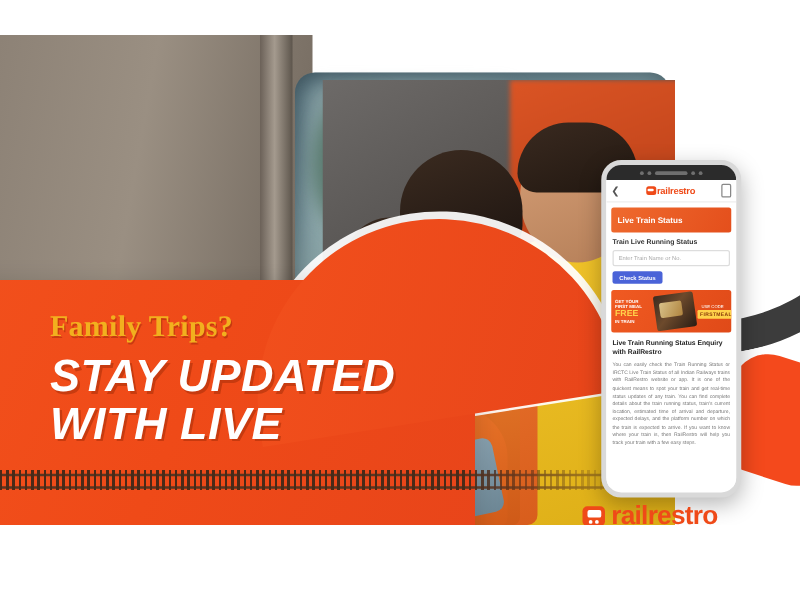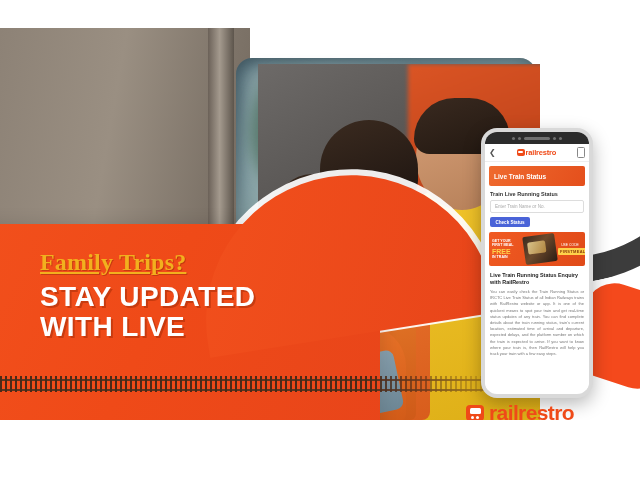--- a/index.html
+++ b/index.html
@@ -106,24 +106,24 @@
   .panel-arc{position:absolute;left:196px;top:148px;width:290px;height:160px;z-index:9;
     background:linear-gradient(115deg,#f2501c,#e8451a);
     border-radius:150px 150px 0 0;transform:rotate(-9deg);}
   .panel-arc-edge{position:absolute;left:190px;top:142px;width:302px;height:168px;z-index:8;
     border-radius:155px 155px 0 0;transform:rotate(-9deg);
     background:rgba(255,255,255,.92);}
 
   .headline-wrap{position:absolute;left:40px;top:222px;z-index:12;width:330px;}
   .kicker{font-family:"Liberation Serif",serif;font-weight:bold;font-size:24px;color:#f2b01e;
     letter-spacing:.2px;line-height:1;margin:0 0 8px 0;
-    text-shadow:1px 1px 0 rgba(120,30,0,.35);text-decoration:underline;}
-  .headline{font-family:"Liberation Sans",sans-serif;font-weight:bold;font-size:28px;color:#ffffff;
+    text-shadow:1px 1px 0 rgba(120,30,0,.35);}
+  .headline{font-family:"Liberation Sans",sans-serif;font-weight:bold;font-size:36px;color:#ffffff;
     line-height:1.06;letter-spacing:.4px;margin:0;text-transform:uppercase;
-    text-shadow:2px 2px 0 rgba(150,40,5,.45);}
+    text-shadow:2px 2px 0 rgba(150,40,5,.45);font-style:italic;}
   .headline span{display:block;}
 
   
   .track{position:absolute;left:0;top:348px;width:560px;height:16px;z-index:13;
     background:repeating-linear-gradient(90deg,#4a2a18 0 2px,transparent 2px 5px);
     -webkit-mask-image:linear-gradient(90deg,#000 0,#000 66%,transparent 100%);
     mask-image:linear-gradient(90deg,#000 0,#000 66%,transparent 100%);}
   .track-rail{position:absolute;left:0;width:560px;height:2px;background:#5a3520;}
   .track-rail.r1{top:351px;} .track-rail.r2{top:361px;}
   .track-lines{position:absolute;left:0;top:348px;width:560px;height:16px;z-index:13;

